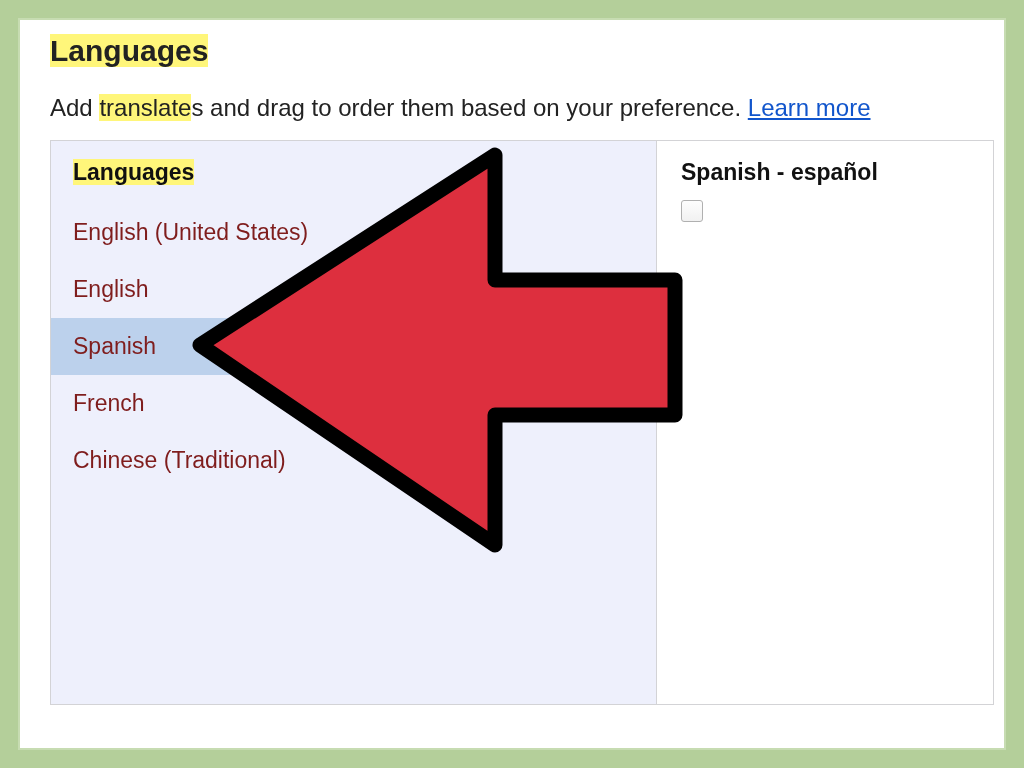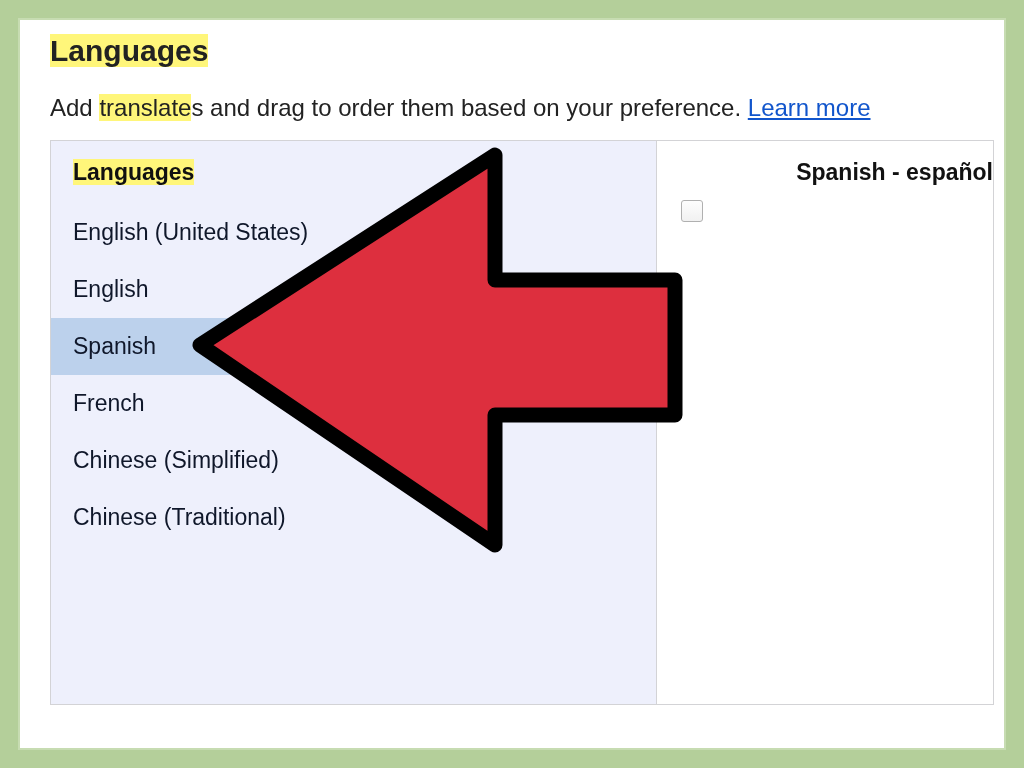--- a/index.html
+++ b/index.html
@@ -45,37 +45,36 @@
     }
     .panel-heading {
       font-size: 23px;
       font-weight: bold;
       color: #111;
       margin: 0 0 18px 22px;
       display: inline-block;
     }
     .lang-item {
       font-size: 23px;
-      color: #0f172a;
+      color: #7f1d1d;
       padding: 15px 22px;
       cursor: pointer;
       user-select: none;
     }
     .lang-item.selected { background: #bcd1ec; }
     .right-panel {
       flex: 1;
       padding: 18px 0 0 24px;
       background: #fff;
     }
     .detail-heading {
       font-size: 23px;
       font-weight: bold;
       color: #111;
       margin-bottom: 14px;
-      text-align: right;
     }
     .checkbox-row {
       display: flex;
       align-items: center;
       gap: 14px;
     }
     .checkbox {
       width: 22px;
       height: 22px;
       border: 1px solid #b0b0b0;
@@ -109,21 +108,20 @@
   <div class="panels">
     <div class="left-panel">
       <div class="panel-heading">
         <span class="hl">Languages</span>
       </div>
       <div id="lang-list">
           <div class="lang-item">English (United States)</div>
           <div class="lang-item">English</div>
           <div class="lang-item selected">Spanish</div>
           <div class="lang-item">French</div>
-          <div class="lang-item">Chinese (Simplified)</div>
           <div class="lang-item">Chinese (Traditional)</div>
         </div>
     </div>
 
     <div class="right-panel">
       <div class="detail-heading">Spanish - español</div>
       <div class="checkbox-row">
         <div class="checkbox"></div>
       </div>
     </div>

